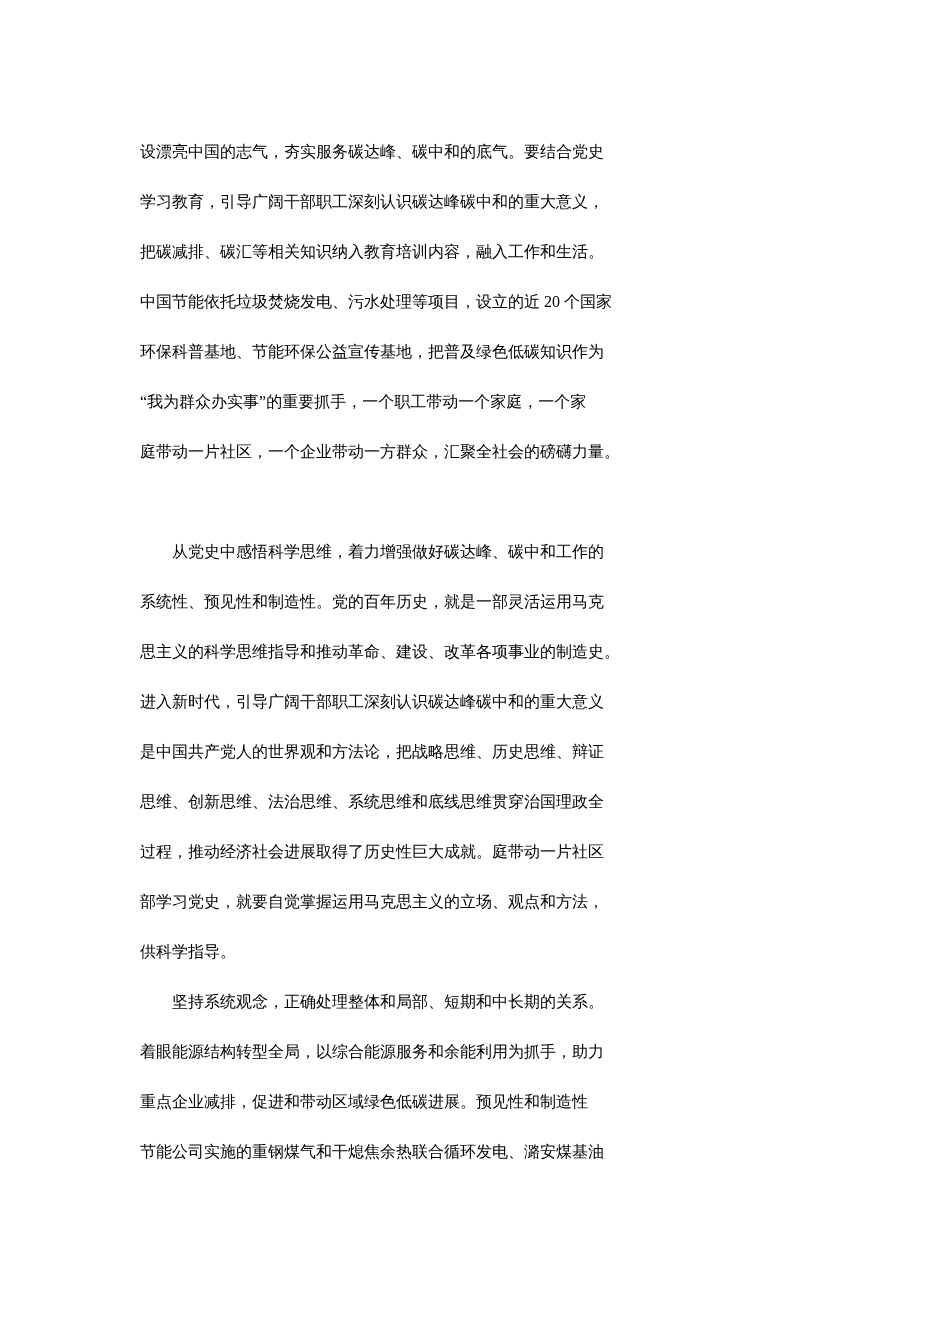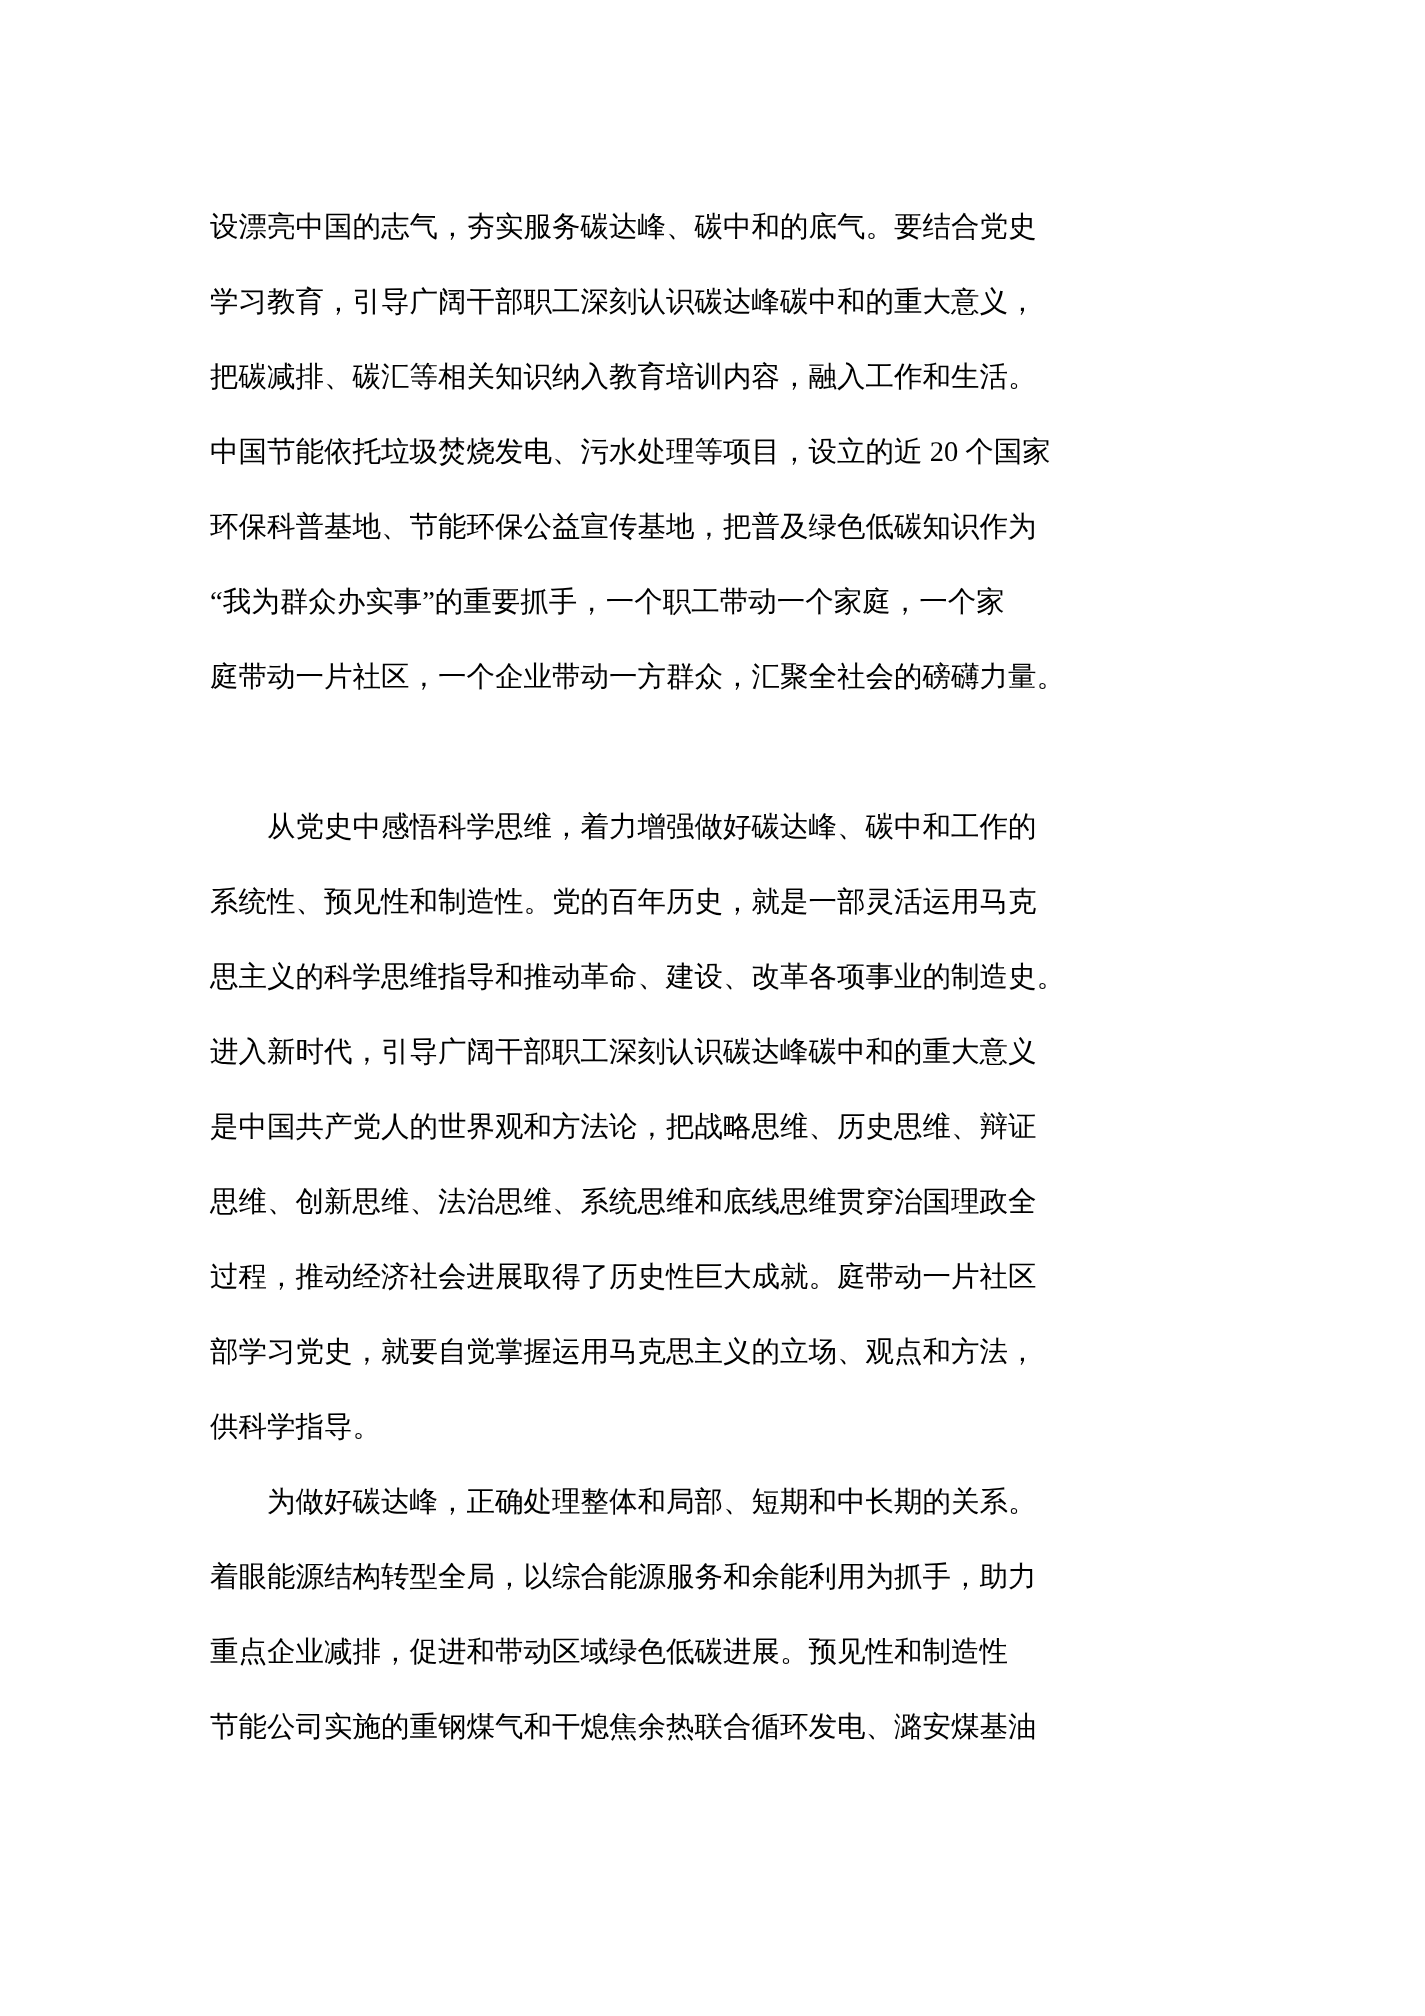--- a/index.html
+++ b/index.html
@@ -19,21 +19,21 @@
     top: 127px;
     width: 712px;
   }
   .paragraph {
     margin: 0;
     padding: 0;
   }
   .text-line {
     height: 50px;
     line-height: 50px;
-    font-size: 19px;
+    font-size: 16px;
     color: #000000;
     font-family: "Liberation Serif", "DejaVu Serif", serif;
     font-weight: normal;
     white-space: pre;
     text-align: left;
     letter-spacing: 0;
   }
 </style>
 </head>
 <body>
@@ -57,19 +57,19 @@
         <div class="text-line">系统性、预见性和制造性。党的百年历史，就是一部灵活运用马克</div>
         <div class="text-line">思主义的科学思维指导和推动革命、建设、改革各项事业的制造史。</div>
         <div class="text-line">进入新时代，引导广阔干部职工深刻认识碳达峰碳中和的重大意义</div>
         <div class="text-line">是中国共产党人的世界观和方法论，把战略思维、历史思维、辩证</div>
         <div class="text-line">思维、创新思维、法治思维、系统思维和底线思维贯穿治国理政全</div>
         <div class="text-line">过程，推动经济社会进展取得了历史性巨大成就。庭带动一片社区</div>
         <div class="text-line">部学习党史，就要自觉掌握运用马克思主义的立场、观点和方法，</div>
         <div class="text-line">供科学指导。</div>
       </div>
       <div class="paragraph">
-        <div class="text-line">　　为做好碳达峰，正确处理整体和局部、短期和中长期的关系。</div>
+        <div class="text-line">　　坚持系统观念，正确处理整体和局部、短期和中长期的关系。</div>
         <div class="text-line">着眼能源结构转型全局，以综合能源服务和余能利用为抓手，助力</div>
         <div class="text-line">重点企业减排，促进和带动区域绿色低碳进展。预见性和制造性</div>
         <div class="text-line">节能公司实施的重钢煤气和干熄焦余热联合循环发电、潞安煤基油</div>
       </div>
     </section>
 </main>
 
 </body></html>

